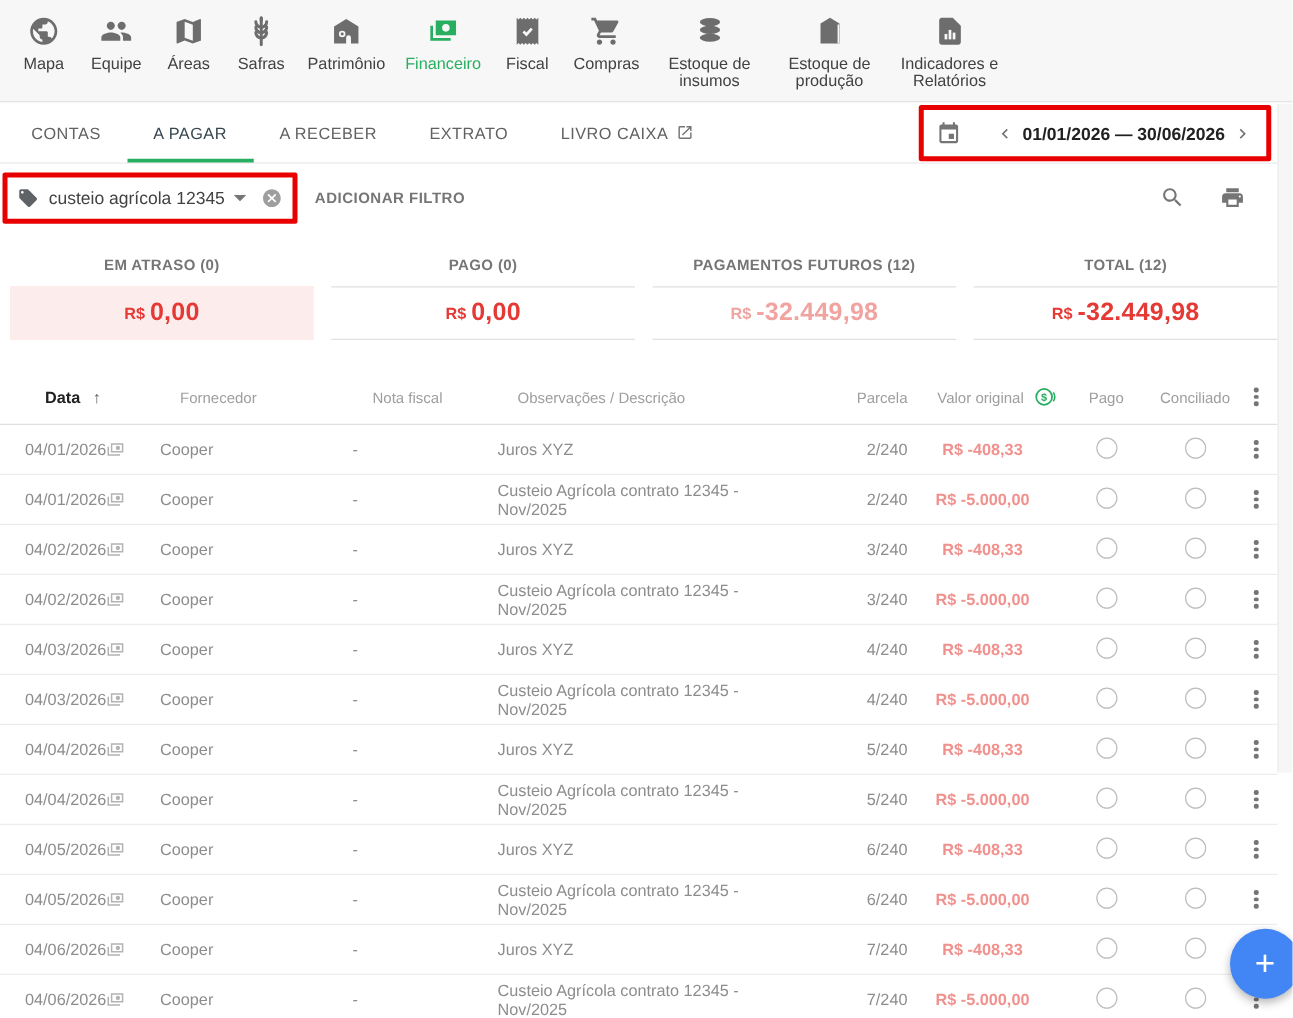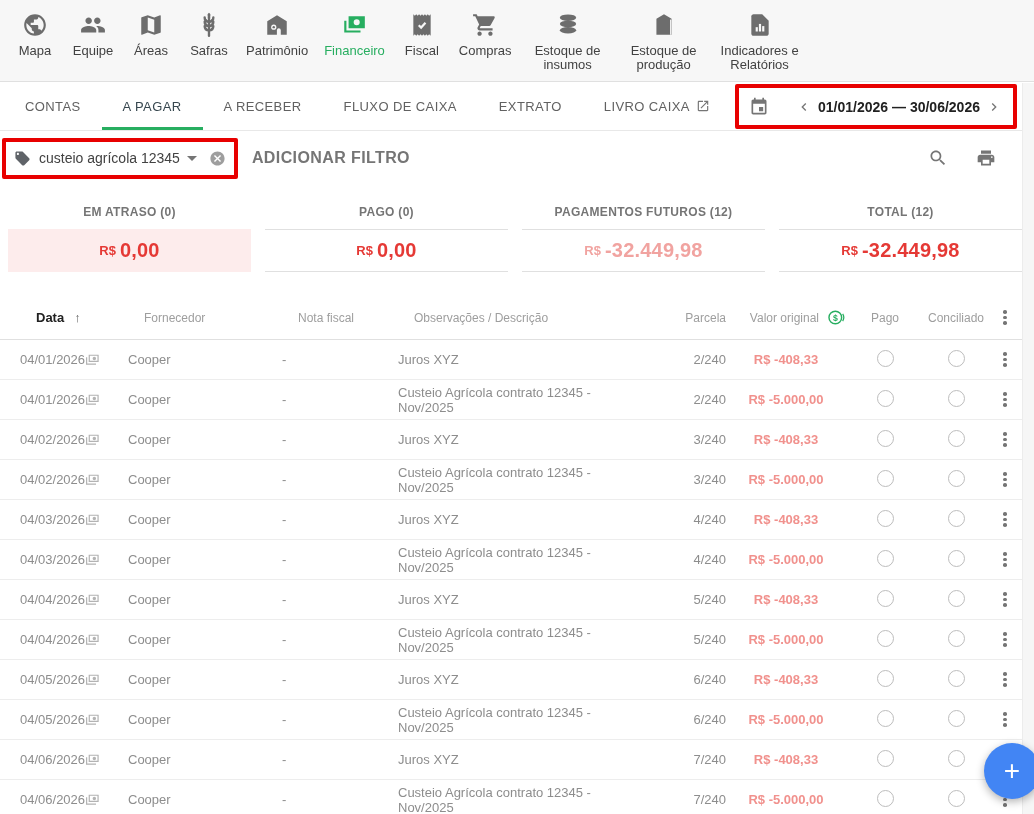--- a/index.html
+++ b/index.html
@@ -1,18 +1,18 @@
 <!DOCTYPE html>
 <html><head>
 <meta charset="utf-8">
 <style>
   * { margin:0; padding:0; box-sizing:border-box; }
   html,body { width:1034px; height:814px; overflow:hidden; background:#fff;
     font-family:"Liberation Sans","DejaVu Sans",sans-serif; }
-  .page { position:relative; width:1034px; height:814px; background:#fff; }
+  .page { position:relative; width:1034px; height:618px; background:#fff; }
 
   
   .topnav { height:82px; background:#f7f7f7; border-bottom:1px solid #e0e0e0;
     display:flex; align-items:flex-start; padding:8px 4px 0 6px; }
   .nav-item { display:flex; flex-direction:column; align-items:center; justify-content:flex-start;
     min-width:58px; max-width:92px; padding:2px 8px; cursor:pointer; color:#6d6d6d; }
   .nav-item .nicon { width:30px; height:30px; display:flex; align-items:center; justify-content:center; }
   .nav-item .nicon svg { width:26px; height:26px; fill:currentColor; }
   .nav-item .nlabel { margin-top:4px; font-size:13px; font-weight:500; color:#424242;
     text-align:center; line-height:14px; }
@@ -47,21 +47,21 @@
   .chip-annotation { margin-left:2px; height:41px; border:4px solid #e80000; border-radius:2px;
     display:inline-flex; align-items:center; padding:0 8px; background:#fff; }
   .chip { display:inline-flex; align-items:center; cursor:pointer; }
   .chip .tag-icon { width:17px; height:17px; color:#5f6368; }
   .chip .tag-icon svg { width:17px; height:17px; fill:currentColor; }
   .chip .chip-label { margin-left:8px; font-size:14px; color:#424242; }
   .caret-down { margin-left:7px; width:0; height:0; border-left:5px solid transparent;
     border-right:5px solid transparent; border-top:5px solid #757575; }
   .chip-clear { margin-left:12px; width:17px; height:17px; color:#9e9e9e; cursor:pointer; }
   .chip-clear svg { width:17px; height:17px; fill:currentColor; }
-  .add-filter { margin-left:14px; font-size:16px; font-weight:700; letter-spacing:.4px;
+  .add-filter { margin-left:14px; font-size:12px; font-weight:700; letter-spacing:.4px;
     color:#757575; cursor:pointer; }
   .filter-spacer { flex:1; }
   .icon-btn { width:24px; height:24px; color:#757575; cursor:pointer; margin-right:24px;
     display:flex; align-items:center; justify-content:center; }
   .icon-btn svg { width:20px; height:20px; fill:currentColor; }
   .icon-btn.print { margin-right:36px; }
 
   
   .summary { display:grid; grid-template-columns:repeat(4,1fr); gap:14px;
     padding:14px 12px 16px 8px; background:#fff; }
@@ -224,23 +224,20 @@
 
   <div class="tabsbar">
     <div class="tab">
         <span>CONTAS</span>
       </div>
     <div class="tab active">
         <span>A PAGAR</span>
       </div>
     <div class="tab">
         <span>A RECEBER</span>
-      </div>
-    <div class="tab">
-        <span>FLUXO DE CAIXA</span>
       </div>
     <div class="tab">
         <span>EXTRATO</span>
       </div>
     <div class="tab">
       <span>LIVRO CAIXA</span>
       <span class="ext-icon"><svg viewBox="0 0 24 24">
             <path d="M19 19H5V5h7V3H5c-1.11 0-2 .9-2 2v14c0 1.1.89 2 2 2h14c1.1 0 2-.9 2-2v-7h-2v7zM14 3v2h3.59l-9.83 9.83 1.41 1.41L19 6.41V10h2V3h-7z"></path>
           </svg></span>
     </div>

